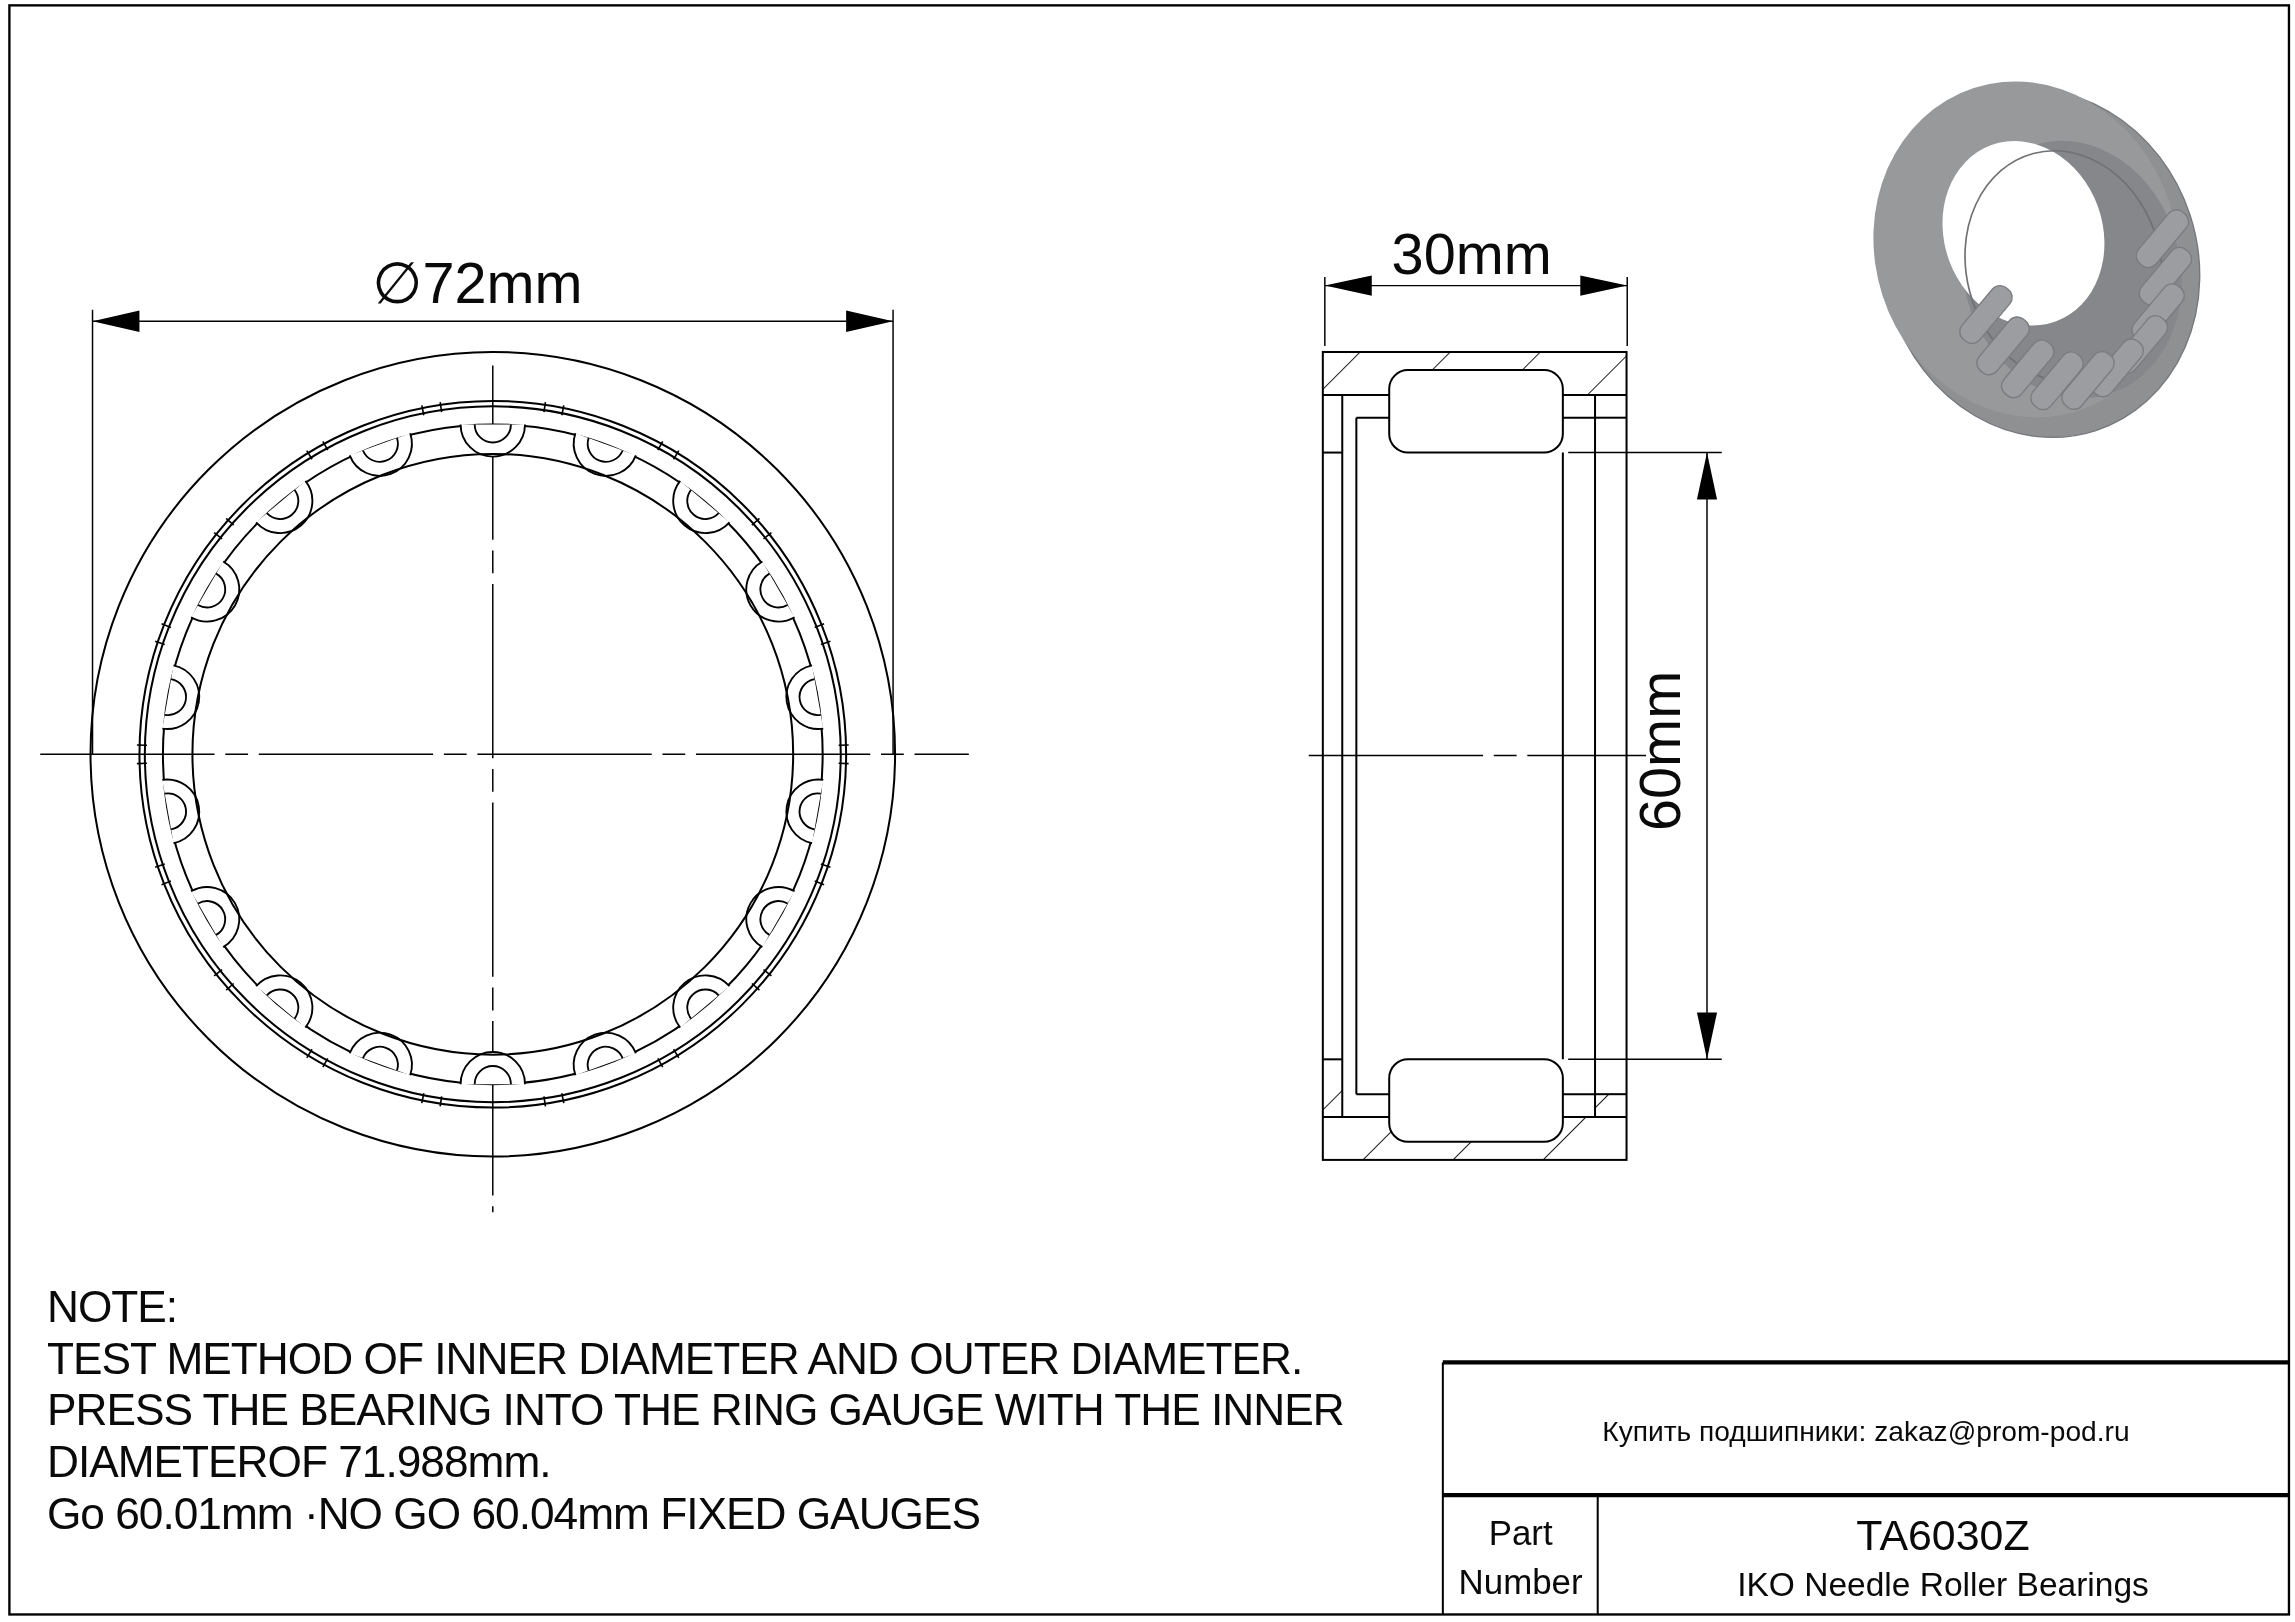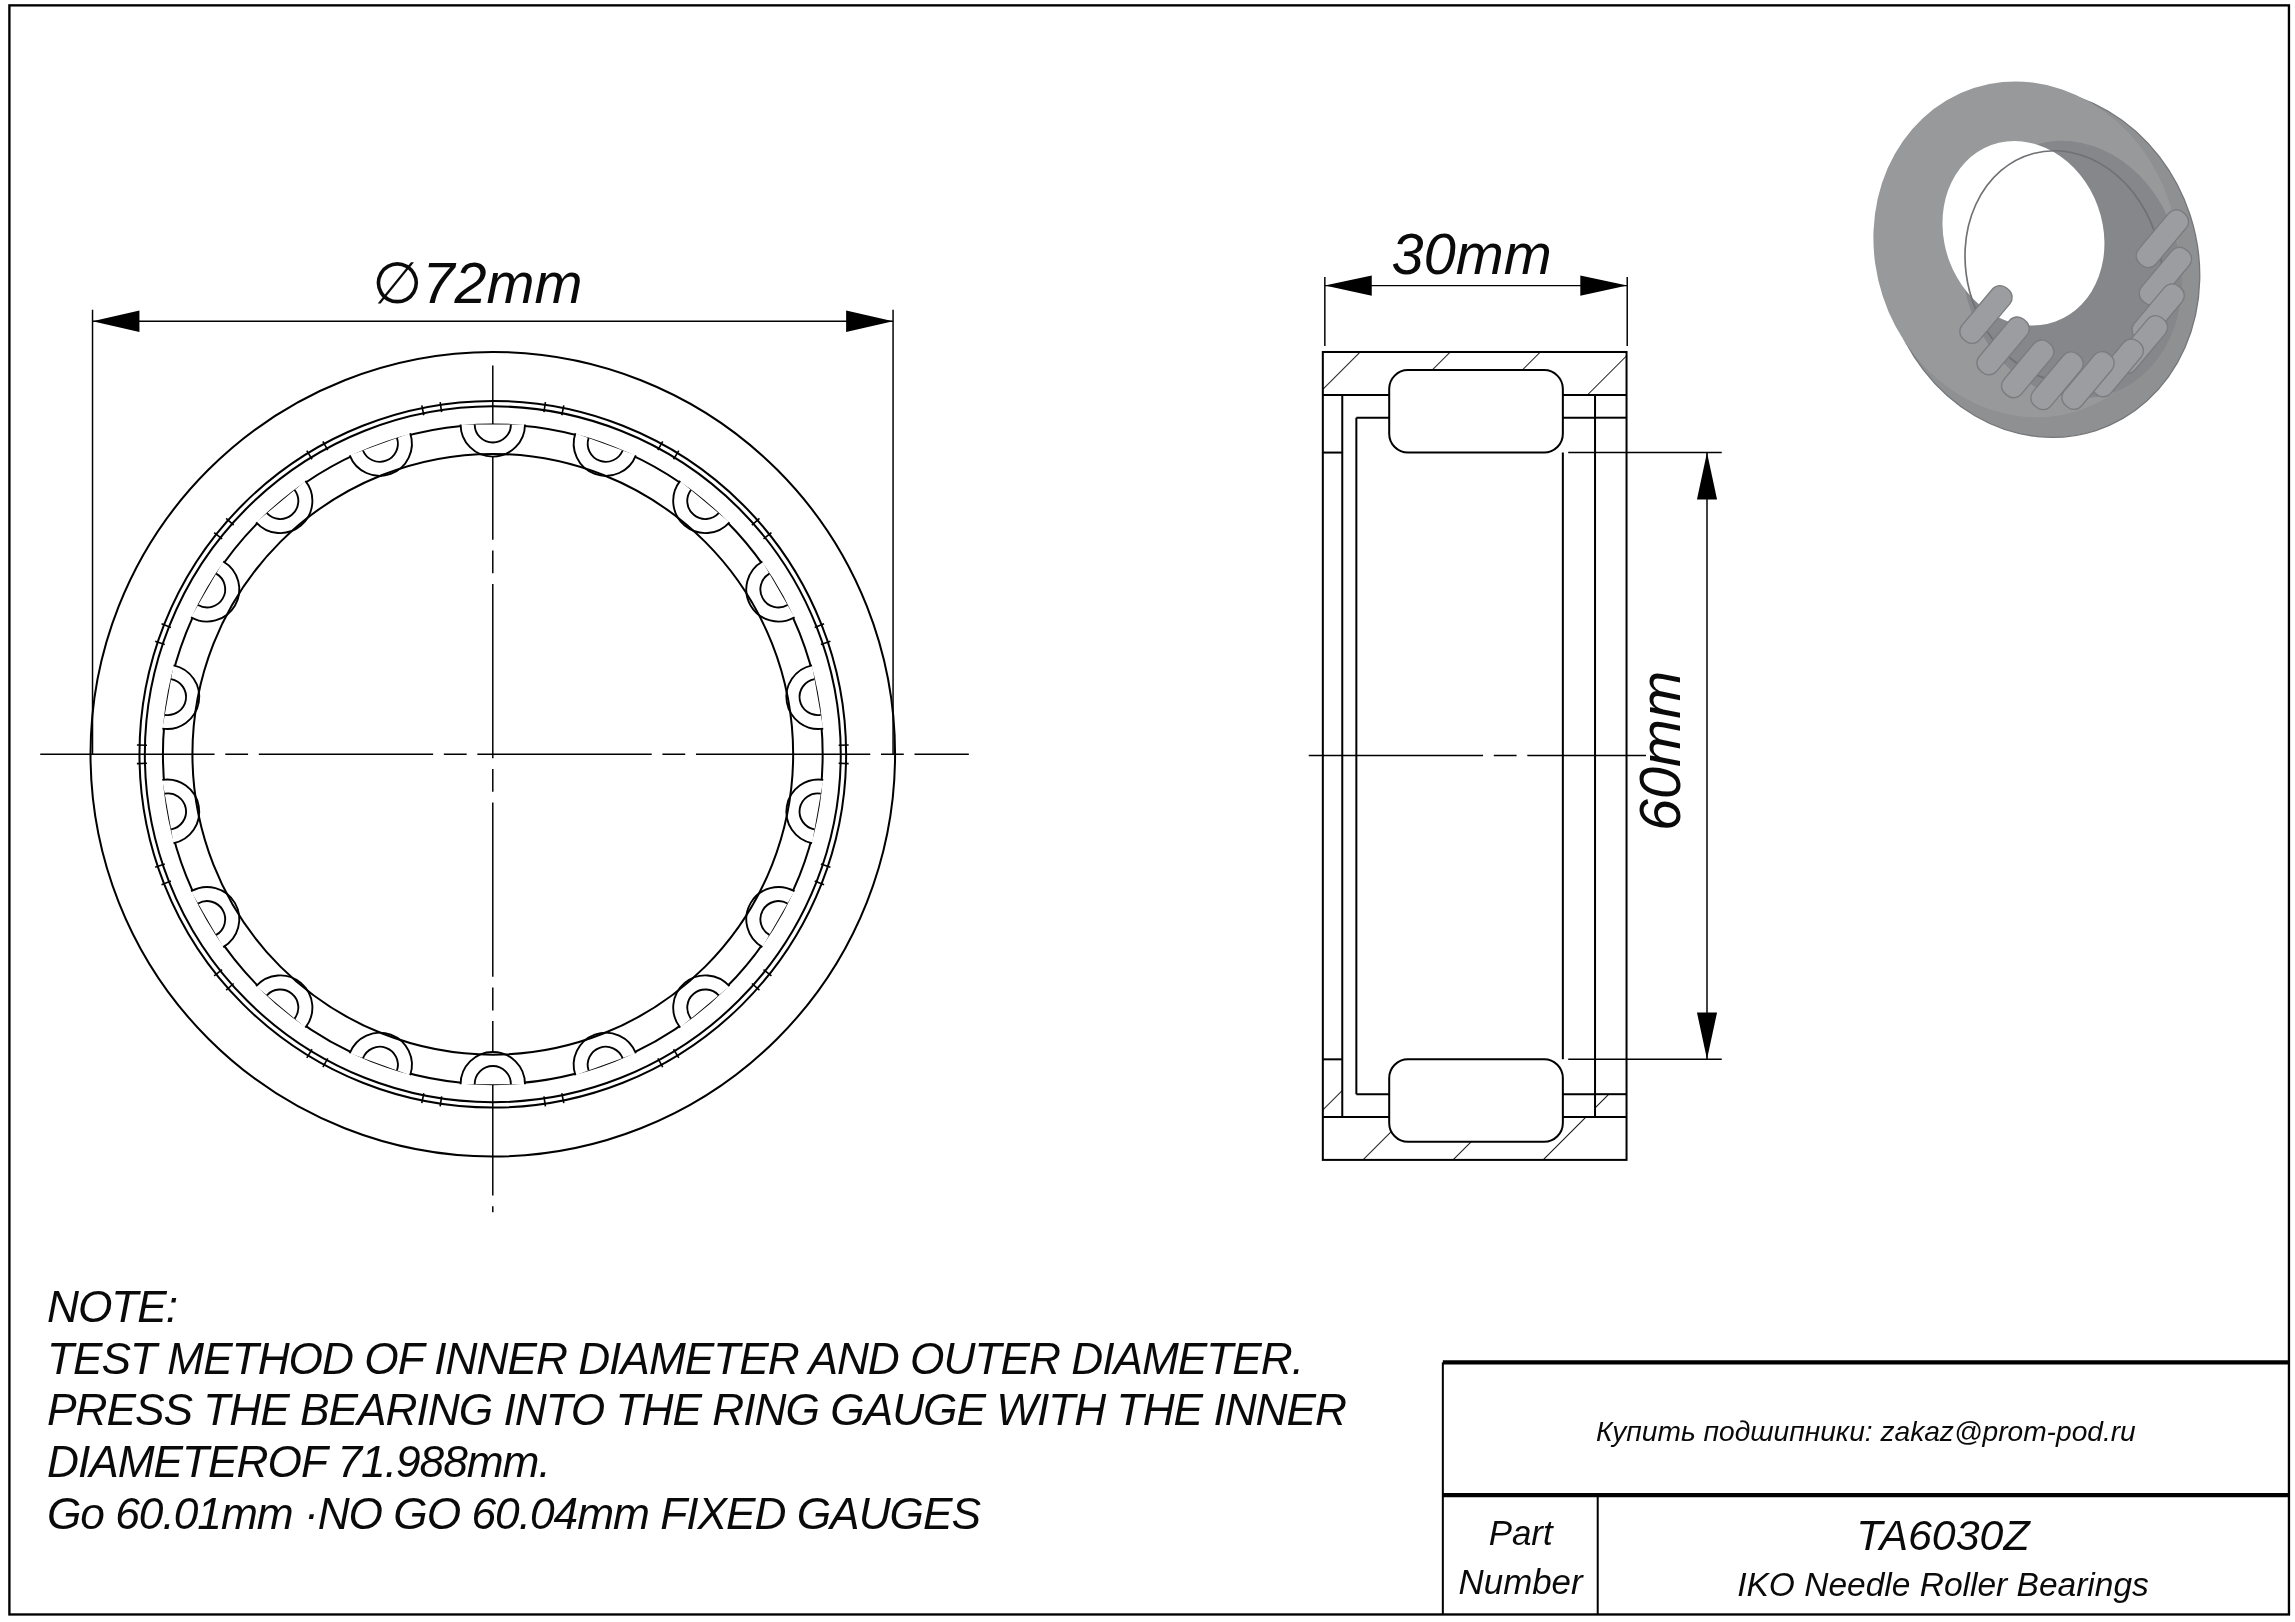--- a/index.html
+++ b/index.html
@@ -1,16 +1,16 @@
 <!DOCTYPE html>
 <html style="font-size:10.7px"><head>
 <meta charset="utf-8">
 <style>
   html,body{margin:0;padding:0;background:#ffffff;}
-  .sheet{width:100vw;max-width:100%;font-style:italic;}
+  .sheet{width:100vw;max-width:100%;}
   svg{display:block;width:100%;height:auto;background:#ffffff;}
   text{fill:#0a0a0a;font-family:"Liberation Sans","DejaVu Sans",sans-serif;}
   .dim{font-size:86px;}
   .note{font-size:66px;letter-spacing:-1.5px;}
   .ru{font-size:42px;}
   .cell{font-size:52px;}
   .pn{font-size:64px;}
   .prod{font-size:50px;}
   .ol{stroke:#000;stroke-width:3;fill:none;}
   .tl{stroke:#000;stroke-width:2.2;fill:none;}

